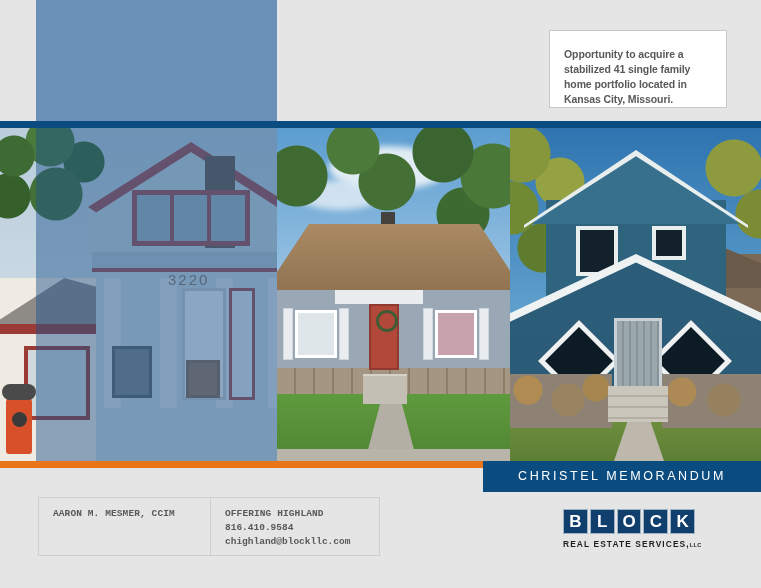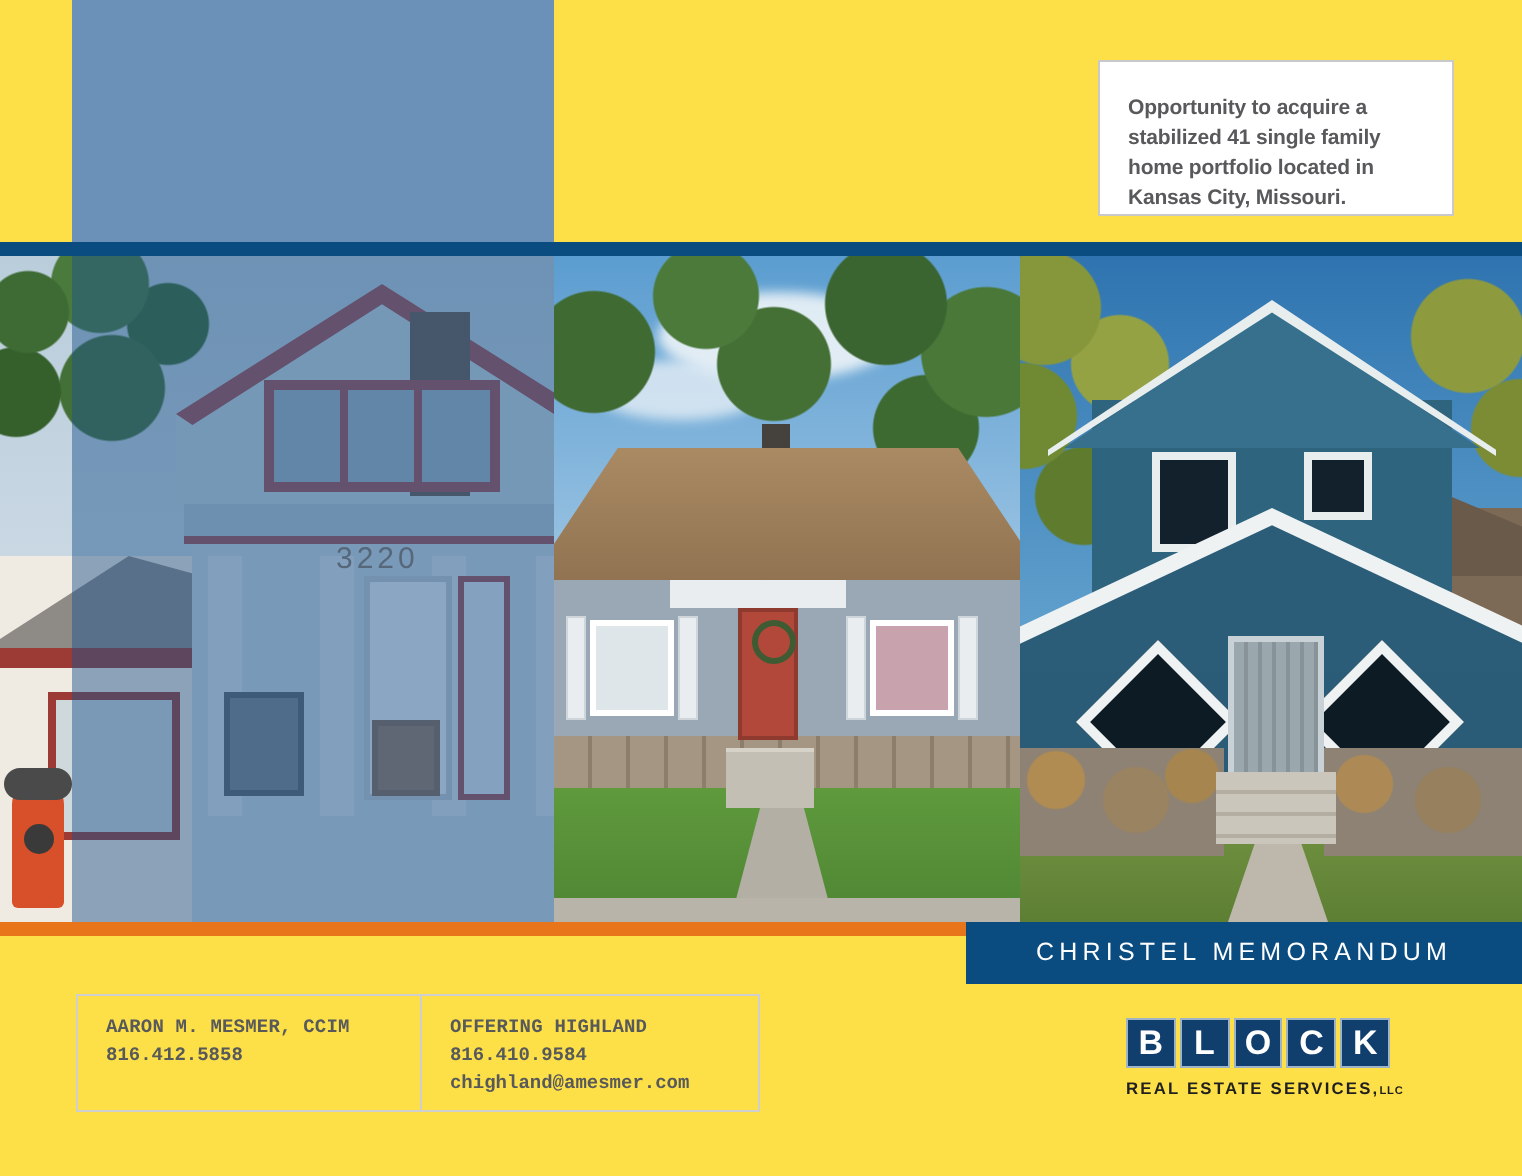--- a/index.html
+++ b/index.html
@@ -5,21 +5,21 @@
   html, body {
     margin: 0;
     padding: 0;
     background: #ffffff;
   }
   #page {
     position: relative;
     width: 761px;
     height: 588px;
     overflow: hidden;
-    background: #fde047;
+    background: #e5e5e5;
     font-family: "Liberation Sans", sans-serif;
   }
 
   
   #top-block {
     position: absolute;
     left: 36px;
     top: 0;
     width: 241px;
     height: 121px;
@@ -587,26 +587,25 @@
 
   <div id="orange-bar"></div>
 
   <div id="om-block">
     <div id="om-text">CHRISTEL MEMORANDUM</div>
   </div>
 
   <div id="contact-box">
     <div class="contact" id="contact-1">
       <div class="c-name">AARON M. MESMER, CCIM</div>
-      <div class="c-line">816.412.5858</div>
     </div>
     <div class="contact" id="contact-2">
       <div class="c-name">OFFERING HIGHLAND</div>
       <div class="c-line">816.410.9584</div>
-      <div class="c-line">chighland@amesmer.com</div>
+      <div class="c-line">chighland@blockllc.com</div>
     </div>
   </div>
 
   <div id="logo">
     <div id="logo-letters">
       <div class="logo-tile">B</div>
       <div class="logo-tile">L</div>
       <div class="logo-tile">O</div>
       <div class="logo-tile">C</div>
       <div class="logo-tile">K</div>

